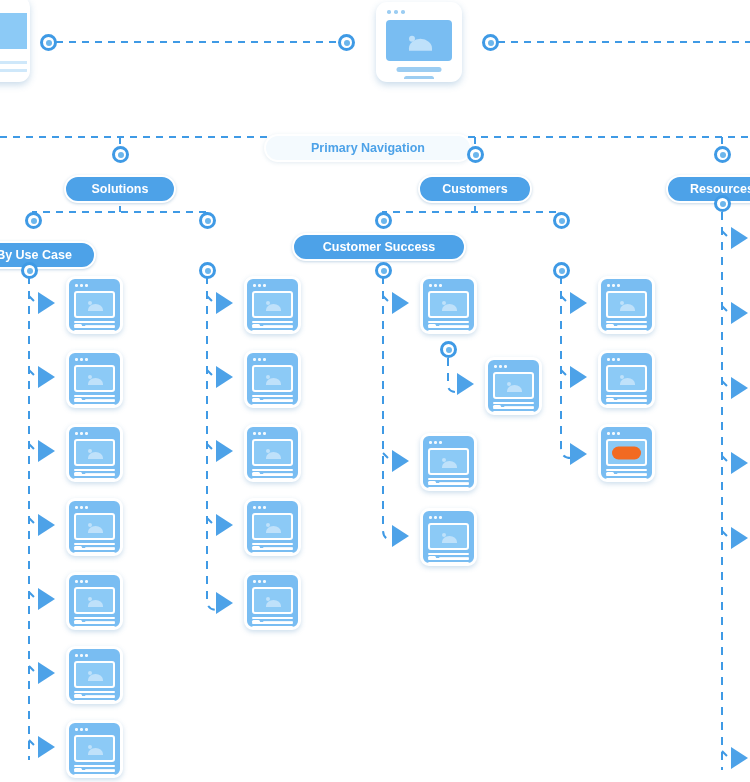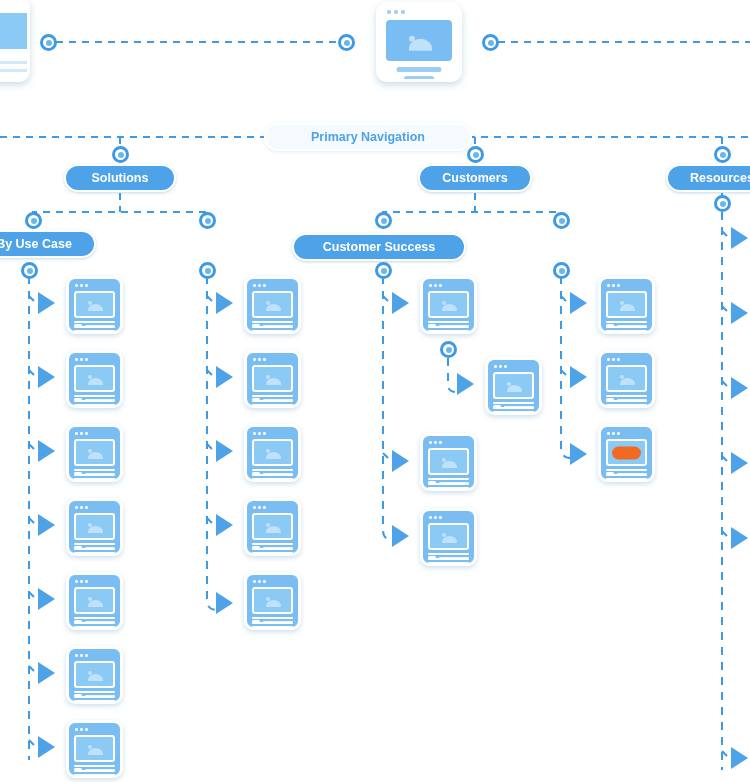--- a/index.html
+++ b/index.html
@@ -33,20 +33,21 @@
     border: 2px solid #ffffff;
     background: #4da2e8;
     color: #ffffff;
     font-size: 12.5px;
     font-weight: bold;
     text-align: center;
     white-space: nowrap;
     overflow: hidden;
     box-shadow: 0 1px 3px rgba(60,120,170,0.30);
     z-index: 6;
+    margin-top: 11px;
   }
   .pill.soft {
     background: #f4fafe;
     color: #4da2e8;
     border-color: #ffffff;
     box-shadow: 0 1px 4px rgba(120,160,190,0.20);
   }
   
   .node {
     position: absolute;
@@ -421,21 +422,21 @@
 
   <div class="node" style="left:25px; top:212px;"></div>
   <div class="node" style="left:199px; top:212px;"></div>
   <div class="node" style="left:375px; top:212px;"></div>
   <div class="node" style="left:553px; top:212px;"></div>
   <div class="node" style="left:714px; top:195px;"></div>
 
   <div class="pill" style="left:-28px; top:230px; width:124px;">
     <span>By Use Case</span>
   </div>
-  <div class="pill" style="left:292px; top:233px; width:174px;">
+  <div class="pill" style="left:292px; top:222px; width:174px;">
     <span>Customer Success</span>
   </div>
 
   <div class="node" style="left:21px; top:262px;"></div>
   <div class="node" style="left:199px; top:262px;"></div>
   <div class="node" style="left:375px; top:262px;"></div>
   <div class="node" style="left:553px; top:262px;"></div>
   <div class="node" style="left:440px; top:341px;"></div>
 
   <div class="arrow" style="left:38px; top:292px;"></div>

